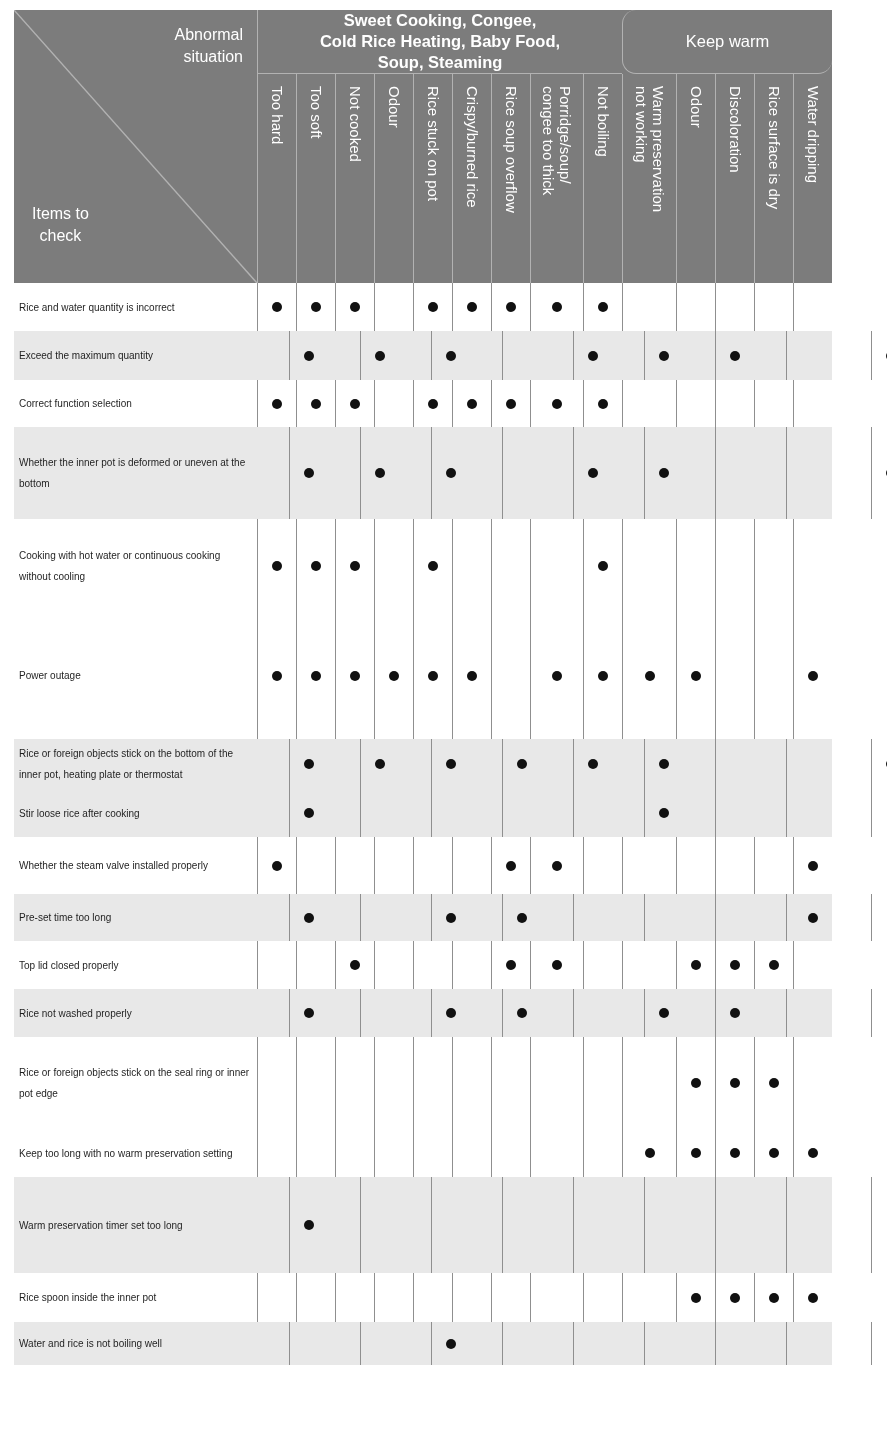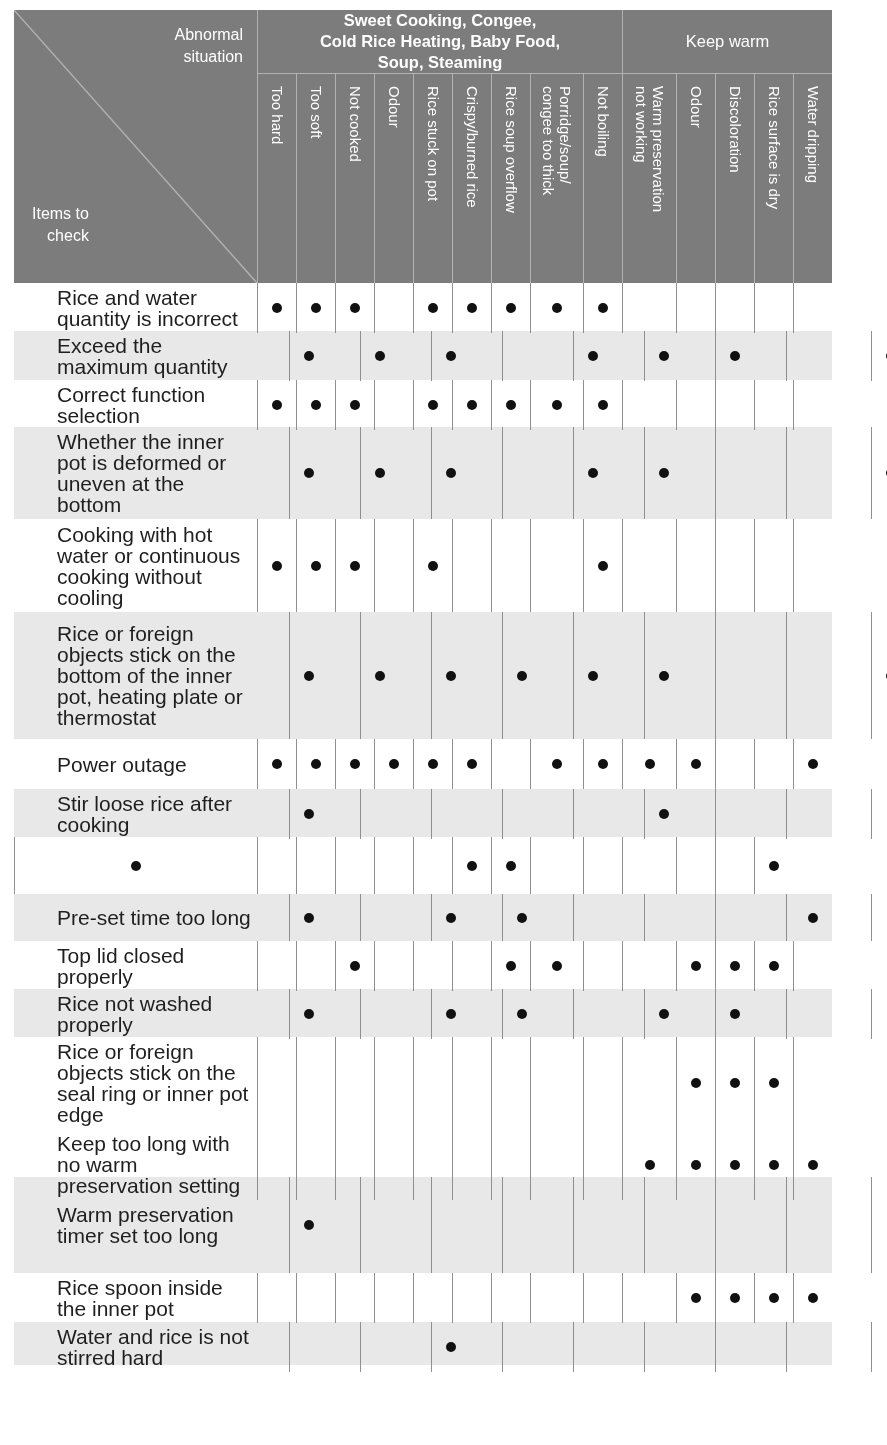--- a/index.html
+++ b/index.html
@@ -28,21 +28,21 @@
     grid-column:1;grid-row:1 / span 2;
     position:relative;
   }
   .corner svg{position:absolute;left:0;top:0;width:100%;height:100%;}
   .corner .abn{
     position:absolute;top:14px;right:14px;
     text-align:right;font-size:16px;line-height:22px;white-space:pre-line;
   }
   .corner .items{
     position:absolute;left:18px;bottom:36px;
-    text-align:right;font-size:16px;line-height:22px;white-space:pre-line;
+    text-align:center;font-size:16px;line-height:22px;white-space:pre-line;
   }
   .grp{
     display:flex;align-items:center;justify-content:center;
     text-align:center;white-space:pre-line;
     font-size:16.5px;line-height:21px;
     border-left:1px solid var(--line-h,#b2b2b2);
     border-bottom:1px solid var(--line-h,#b2b2b2);
   }
   .grp1{grid-column:2 / span 9;grid-row:1;font-weight:bold;}
   .grp2{grid-column:11 / span 5;grid-row:1;}
@@ -57,21 +57,21 @@
     white-space:pre-line;
     padding-top:12px;
     font-size:15px;line-height:17px;
   }
   
   .body .row{background:var(--row-bg,#ffffff);}
   .body .row.stripe{background:var(--stripe-bg,#e8e8e8);gap:32px;}
   .rlabel{
     display:flex;align-items:center;
     padding:4px 6px 4px 5px;box-sizing:border-box;
-    font-size:21px;line-height:21px;margin-left:38px;
+    font-size:10px;line-height:21px;
   }
   .cell{
     display:flex;align-items:center;justify-content:center;
     border-left:1px solid var(--line-b,#8f8f8f);
   }
   .dot{
     width:10px;height:10px;border-radius:50%;
     background:var(--dot,#111111);
   }
   
@@ -106,21 +106,21 @@
           <line x1="0" y1="0" x2="100" y2="100" stroke="#b2b2b2" stroke-width="1.4" vector-effect="non-scaling-stroke"></line>
         </svg>
         <span class="abn" style="white-space: pre-line;">Abnormal
 situation</span>
         <span class="items" style="white-space: pre-line;">Items to
 check</span>
       </div>
       <div class="grp grp1" style="white-space: pre-line;">Sweet Cooking, Congee,
 Cold Rice Heating, Baby Food,
 Soup, Steaming</div>
-      <div class="grp grp2" style="white-space: pre-line;">Keep warm</div>
+      <div class="grp grp2" style="white-space: pre-line; border-radius: 14px;">Keep warm</div>
 
     <div class="vlabel">
           <span style="white-space: pre-line;">Too hard</span>
         </div>
         <div class="vlabel">
           <span style="white-space: pre-line;">Too soft</span>
         </div>
         <div class="vlabel">
           <span style="white-space: pre-line;">Not cooked</span>
         </div>
@@ -308,20 +308,59 @@
           <div class="cell"></div>
           <div class="cell">
             <span class="dot"></span>
           </div>
           <div class="cell"></div>
           <div class="cell"></div>
           <div class="cell"></div>
           <div class="cell"></div>
           <div class="cell"></div>
         </div>
+        <div class="grid15 row">
+          <div class="rlabel">Power outage</div>
+          <div class="cell">
+            <span class="dot"></span>
+          </div>
+          <div class="cell">
+            <span class="dot"></span>
+          </div>
+          <div class="cell">
+            <span class="dot"></span>
+          </div>
+          <div class="cell">
+            <span class="dot"></span>
+          </div>
+          <div class="cell">
+            <span class="dot"></span>
+          </div>
+          <div class="cell">
+            <span class="dot"></span>
+          </div>
+          <div class="cell"></div>
+          <div class="cell">
+            <span class="dot"></span>
+          </div>
+          <div class="cell">
+            <span class="dot"></span>
+          </div>
+          <div class="cell">
+            <span class="dot"></span>
+          </div>
+          <div class="cell">
+            <span class="dot"></span>
+          </div>
+          <div class="cell"></div>
+          <div class="cell"></div>
+          <div class="cell">
+            <span class="dot"></span>
+          </div>
+        </div>
         <div class="grid15 row stripe">
           <div class="rlabel">Rice or foreign objects stick on the bottom of the inner pot, heating plate or thermostat</div>
           <div class="cell">
             <span class="dot"></span>
           </div>
           <div class="cell">
             <span class="dot"></span>
           </div>
           <div class="cell">
             <span class="dot"></span>
@@ -347,59 +386,20 @@
           <div class="cell">
             <span class="dot"></span>
           </div>
           <div class="cell">
             <span class="dot"></span>
           </div>
           <div class="cell">
             <span class="dot"></span>
           </div>
         </div>
-        <div class="grid15 row">
-          <div class="rlabel">Power outage</div>
-          <div class="cell">
-            <span class="dot"></span>
-          </div>
-          <div class="cell">
-            <span class="dot"></span>
-          </div>
-          <div class="cell">
-            <span class="dot"></span>
-          </div>
-          <div class="cell">
-            <span class="dot"></span>
-          </div>
-          <div class="cell">
-            <span class="dot"></span>
-          </div>
-          <div class="cell">
-            <span class="dot"></span>
-          </div>
-          <div class="cell"></div>
-          <div class="cell">
-            <span class="dot"></span>
-          </div>
-          <div class="cell">
-            <span class="dot"></span>
-          </div>
-          <div class="cell">
-            <span class="dot"></span>
-          </div>
-          <div class="cell">
-            <span class="dot"></span>
-          </div>
-          <div class="cell"></div>
-          <div class="cell"></div>
-          <div class="cell">
-            <span class="dot"></span>
-          </div>
-        </div>
         <div class="grid15 row stripe">
           <div class="rlabel">Stir loose rice after cooking</div>
           <div class="cell">
             <span class="dot"></span>
           </div>
           <div class="cell"></div>
           <div class="cell"></div>
           <div class="cell"></div>
           <div class="cell"></div>
           <div class="cell">
@@ -414,20 +414,21 @@
             <span class="dot"></span>
           </div>
           <div class="cell">
             <span class="dot"></span>
           </div>
           <div class="cell">
             <span class="dot"></span>
           </div>
         </div>
         <div class="grid15 row">
+          <div class="rlabel">Whether the steam valve installed properly</div>
           <div class="cell">
             <span class="dot"></span>
           </div>
           <div class="cell"></div>
           <div class="cell"></div>
           <div class="cell"></div>
           <div class="cell"></div>
           <div class="cell"></div>
           <div class="cell">
             <span class="dot"></span>
@@ -625,21 +626,21 @@
             <span class="dot"></span>
           </div>
           <div class="cell">
             <span class="dot"></span>
           </div>
           <div class="cell">
             <span class="dot"></span>
           </div>
         </div>
         <div class="grid15 row stripe">
-          <div class="rlabel">Water and rice is not stirred hard</div>
+          <div class="rlabel">Water and rice is not boiling well</div>
           <div class="cell"></div>
           <div class="cell"></div>
           <div class="cell">
             <span class="dot"></span>
           </div>
           <div class="cell"></div>
           <div class="cell"></div>
           <div class="cell"></div>
           <div class="cell"></div>
           <div class="cell"></div>

